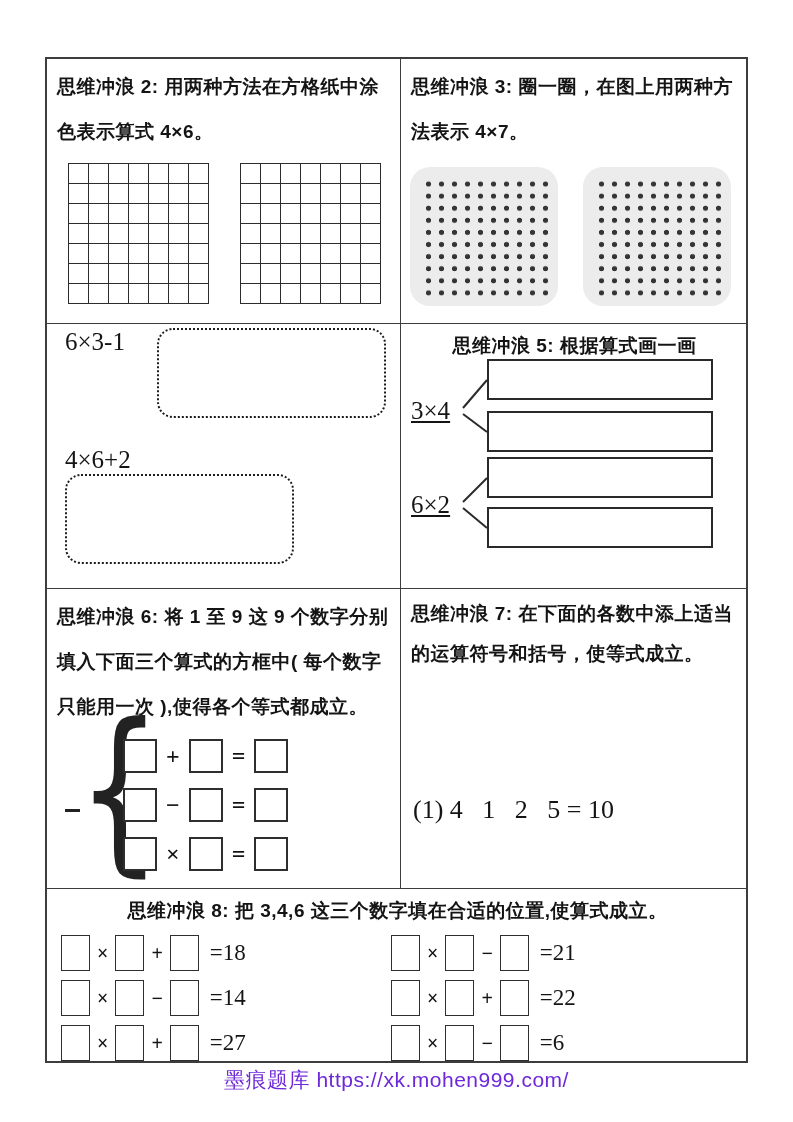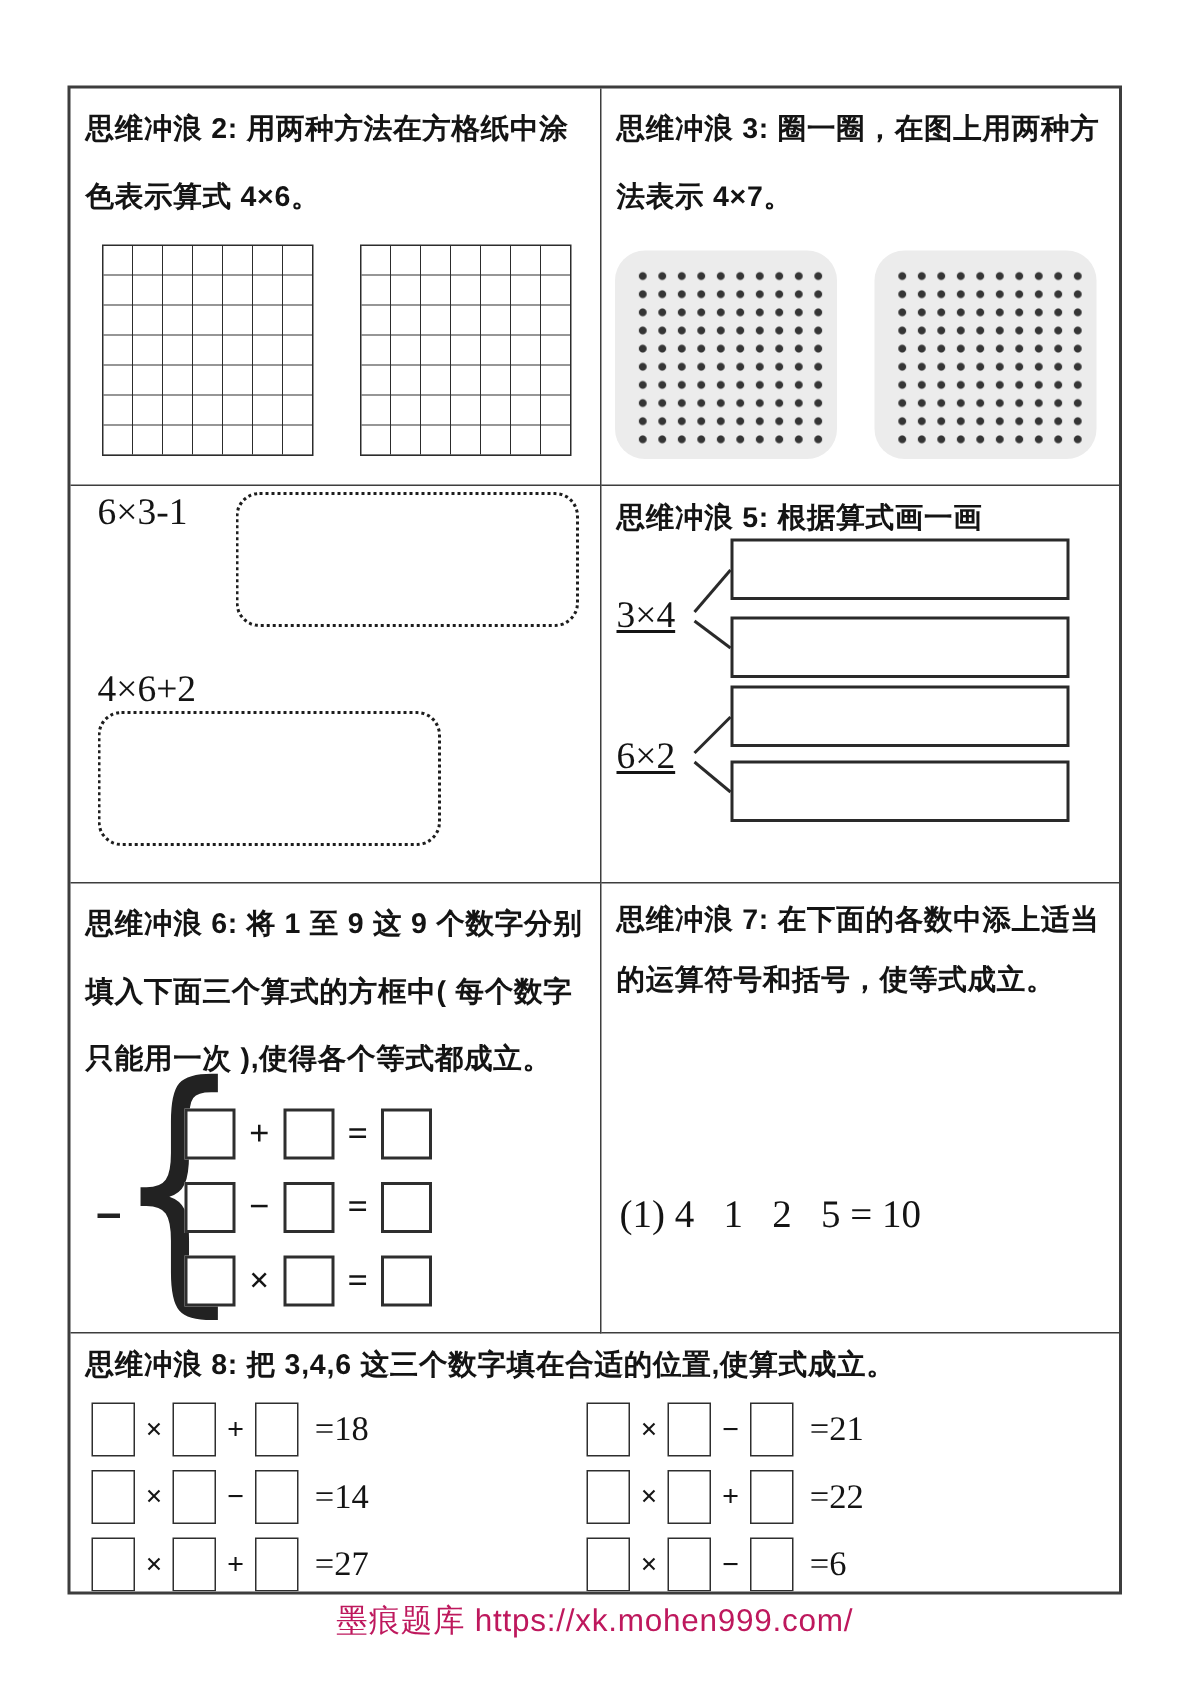--- a/index.html
+++ b/index.html
@@ -12,21 +12,21 @@
            border:2px solid #3d3d3d;
            display:grid; grid-template-columns:354px 1fr;
            grid-template-rows:265px 265px 300px 1fr; }
   .cell { position:relative; border-right:1.5px solid #3d3d3d; border-bottom:1.5px solid #3d3d3d; overflow:hidden; }
   .cell.last-col { border-right:none; }
   .cell.full { grid-column:1 / 3; border-right:none; border-bottom:none; }
 
   .title { font-weight:700; font-size:19px; line-height:45px; letter-spacing:.5px;
            padding:5px 8px 0 10px; font-family:"Liberation Sans", sans-serif; }
   .title.tight { line-height:40px; }
-  .title.one { line-height:34px; }
+  .title.one { line-height:34px;text-align:center; }
 
   
   .grids-row { display:flex; gap:31px; padding:9px 0 0 21px; }
   .sq-grid { width:141px; height:141px; border:1.5px solid #2c2c2c;
              background-image:linear-gradient(to right,#2c2c2c 1px,transparent 1px),
                               linear-gradient(to bottom,#2c2c2c 1px,transparent 1px);
              background-size:20px 20px; background-position:-1px -1px; }
 
   
   .dots-row { display:flex; gap:25px; padding:13px 0 0 9px; }
@@ -65,21 +65,21 @@
   
   .p8-grid { display:grid; grid-template-columns:330px 1fr; row-gap:9px; margin:7px 0 0 14px; }
   .p8-eq { display:flex; align-items:center; gap:7px; }
   .p8-box { width:29px; height:36px; border:1.5px solid #2e2e2e; background:#fff; }
   .p8-op { font-size:20px; font-weight:700; font-family:"Liberation Serif", serif; }
   .p8-rhs { font-family:"Liberation Serif", serif; font-size:23px; margin-left:4px; }
 
   
   .footer { position:absolute; left:0; top:1066px; width:100%; text-align:center;
             color:#9a9a9a; font-size:21px; letter-spacing:.5px; }
-  .footer a { color:#be185d; text-decoration:none; }
+  .footer a { color:#6d28d9; text-decoration:none; }
 </style>
 </head>
 <body>
 
 <div class="page">
   <div class="sheet">
 
     <div class="cell">
       <div class="title">思维冲浪 2: 用两种方法在方格纸中涂色表示算式 4×6。</div>
       <div class="grids-row">

